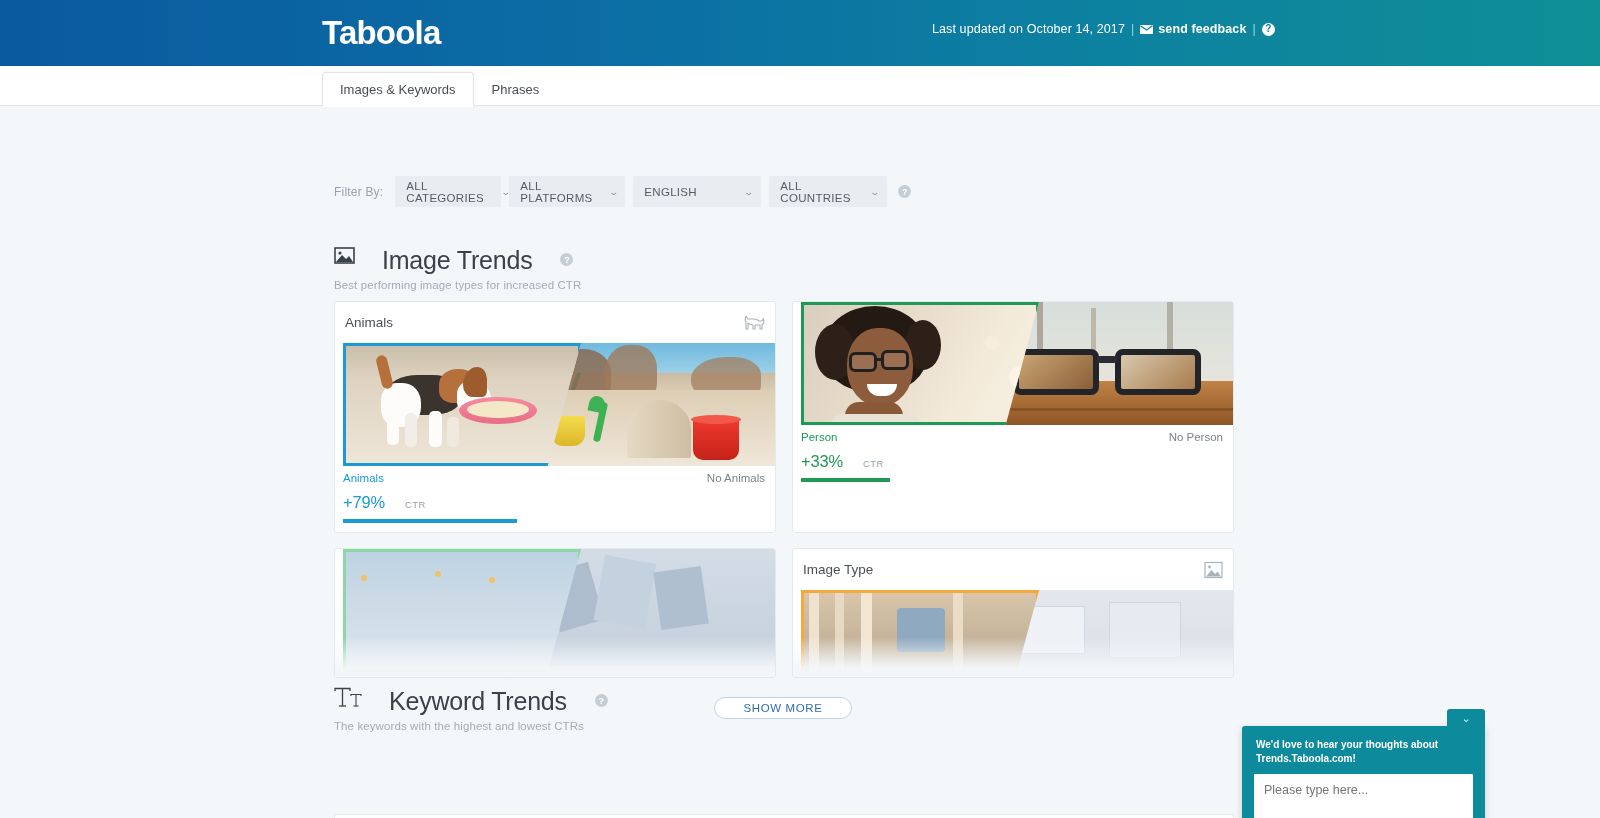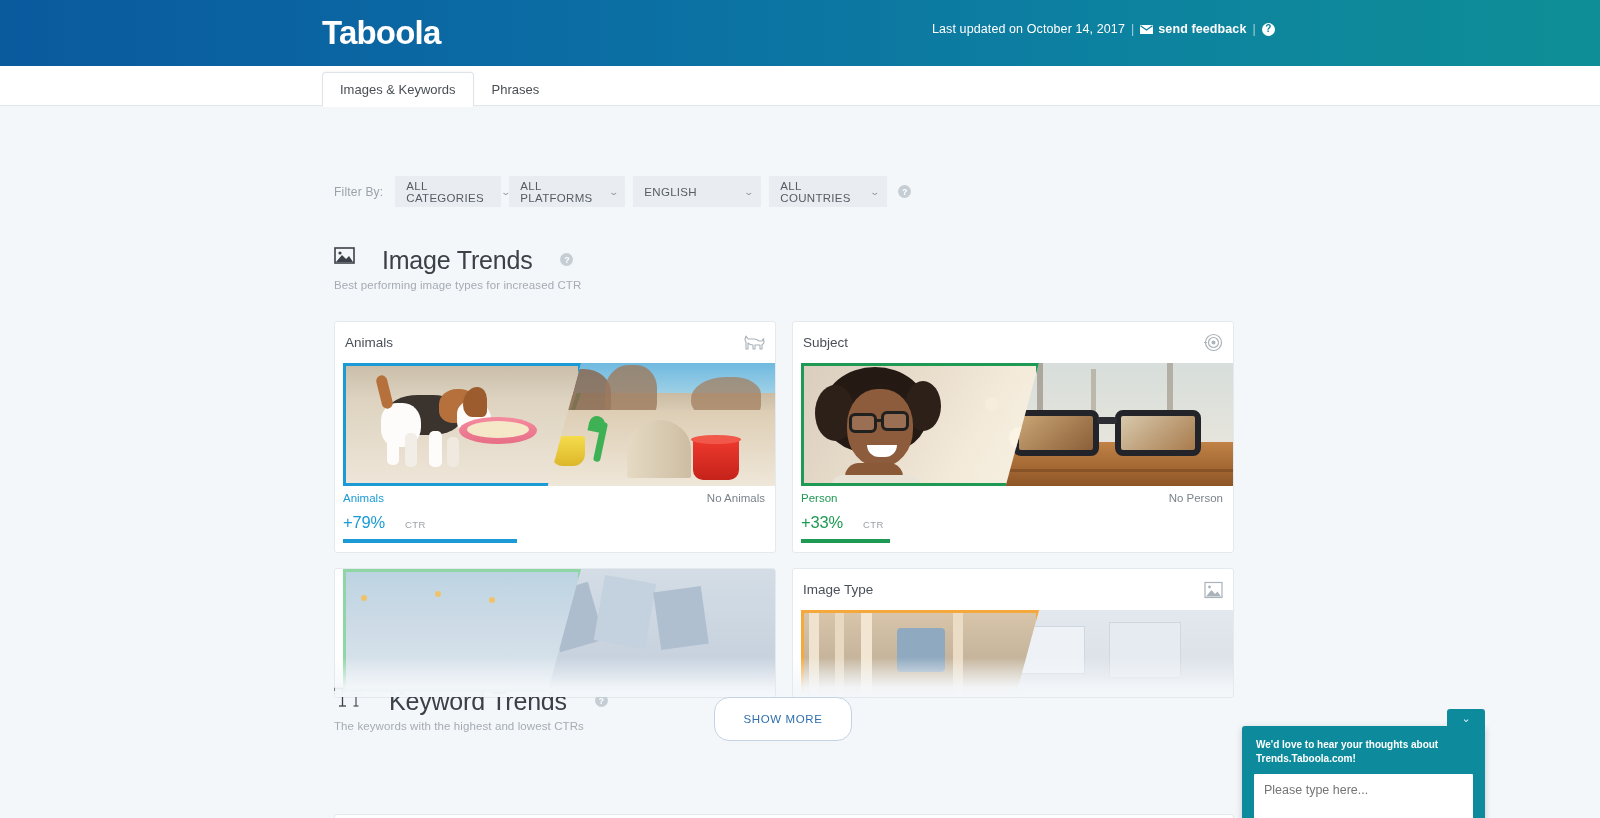--- a/index.html
+++ b/index.html
@@ -163,21 +163,20 @@
   .sec-sub { font-size: 11.5px; color: #a4acb4; margin-top: 4px; letter-spacing: .1px; }
 
   
   .card {
     position: absolute;
     background: #fff;
     border: 1px solid #e4e9ed;
     border-radius: 3px;
     width: 442px;
     overflow: hidden;
-    margin-top: 20px;
   }
   .card-head {
     height: 41px;
     display: flex; align-items: center; justify-content: space-between;
     padding: 0 10px 0 10px;
   }
   .card-title { font-size: 13.5px; color: #4a5058; }
   .card-ico { color: #aab2ba; display: flex; align-items: center; }
 
   .imgrow { position: relative; height: 123px; width: 100%; overflow: hidden; }
@@ -209,21 +208,21 @@
   .fade-mask {
     position: absolute; left: 0; right: 0; bottom: 0; height: 40px;
     background: linear-gradient(to bottom, rgba(244,247,250,0) 0%, rgba(244,247,250,.92) 75%, rgba(244,247,250,1) 100%);
     z-index: 9;
     pointer-events: none;
   }
 
   .show-more {
     position: absolute;
     left: 714px; top: 591px;
-    width: 138px; height: 44px;
+    width: 138px; height: 22px;
     border: 1px solid #c3d3e4;
     border-radius: 15px;
     background: #fff;
     color: #2f6fae;
     font-size: 11.5px;
     letter-spacing: .6px;
     display: flex; align-items: center; justify-content: center;
     cursor: pointer;
   }
 
@@ -415,31 +414,20 @@
     <div class="ctr-row">
       <span class="ctr-val" style="color:#1b9ad6;">+79%</span>
       <span class="ctr-lbl">CTR</span>
     </div>
     <div class="bar-track">
       <div class="bar-fill" id="bar-animals" style="background:#1b9ad6;width:41%;"></div>
     </div>
   </div>
 
   <div class="card" style="left:792px; top:195px; height:232px;">
-    <div class="card-head">
-      <span class="card-title">Subject</span>
-      <span class="card-ico">
-        <svg width="19" height="19" viewBox="0 0 19 19">
-          <circle cx="9.5" cy="9.5" r="8" fill="none" stroke="#aab2ba" stroke-width="1.2"></circle>
-          <circle cx="9.5" cy="9.5" r="5" fill="none" stroke="#aab2ba" stroke-width="1.2"></circle>
-          <circle cx="9.5" cy="9.5" r="2" fill="#aab2ba"></circle>
-          <line x1="0" y1="9.5" x2="3" y2="9.5" stroke="#aab2ba" stroke-width="1.2"></line>
-        </svg>
-      </span>
-    </div>
 
     <div class="imgrow">
 
       <div class="img-right" style="background:linear-gradient(to bottom,#cfd8d6 0%,#dfe2dc 42%,#b9793f 66%,#8c5526 100%);">
         <div style="position:absolute;left:0;top:0;width:100%;height:64%;background:linear-gradient(to bottom,#d7dedb,#e6e4dc);"></div>
         <div style="position:absolute;left:12px;top:4px;width:5px;height:70px;background:#9b8f7c;opacity:.6;"></div>
         <div style="position:absolute;left:38px;top:0;width:6px;height:76px;background:#87796a;opacity:.55;"></div>
         <div style="position:absolute;left:92px;top:6px;width:5px;height:68px;background:#9b8f7c;opacity:.5;"></div>
         <div style="position:absolute;left:168px;top:0;width:6px;height:74px;background:#8d7f6e;opacity:.5;"></div>
         <div style="position:absolute;left:0;bottom:0;width:100%;height:36%;background:linear-gradient(to bottom,#c08246,#8e5526);"></div>

